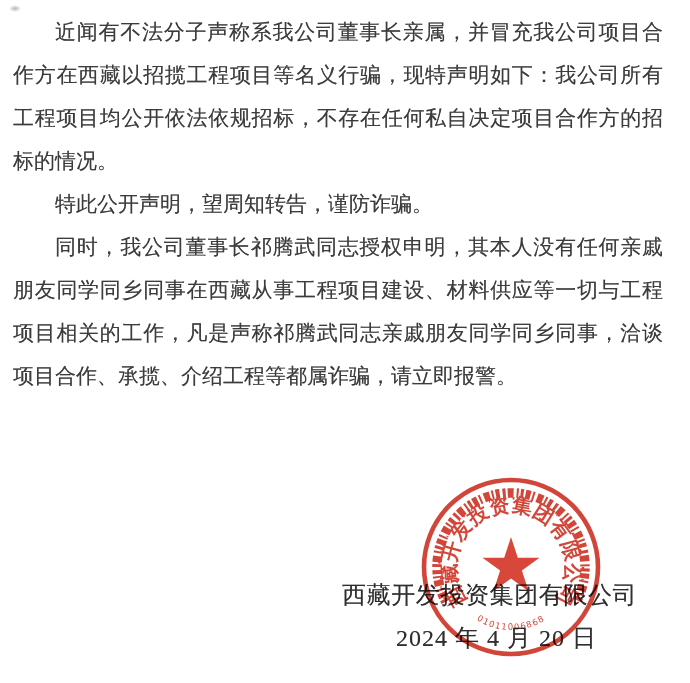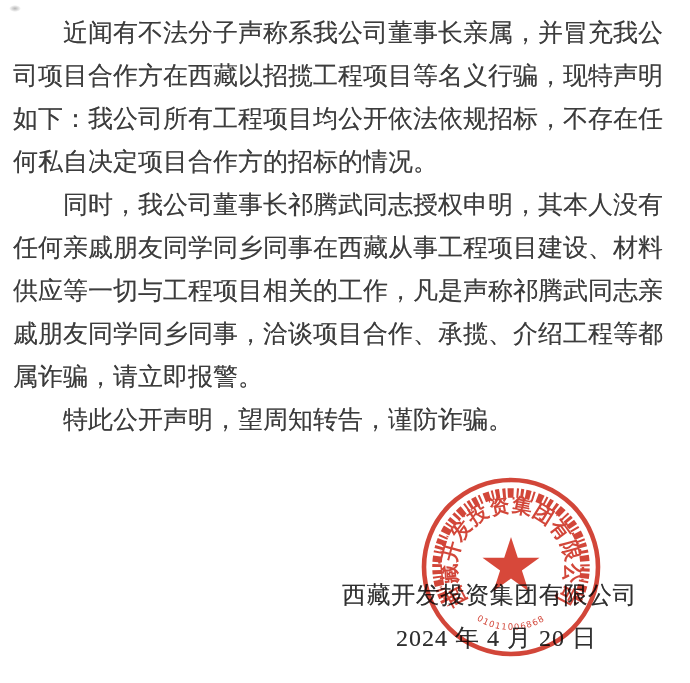--- a/index.html
+++ b/index.html
@@ -20,21 +20,21 @@
     left: 9px; top: 5px;
     width: 12px; height: 7px;
     border-radius: 50%;
     background: radial-gradient(closest-side, rgba(120,120,120,.55), rgba(120,120,120,0));
   }
   .doc-text {
     position: absolute;
     left: 13px;
     top: 11px;
     width: 650px;
-    font-size: 25px;
+    font-size: 21px;
     line-height: 43px;
     color: #3c3c3c;
     text-align: justify;
     text-justify: inter-ideograph;
     letter-spacing: 0;
     text-shadow: 0 0 0.5px rgba(70,70,70,.55);
   }
   .doc-text p { text-indent: 2em; margin: 0; }
   .signature {
     position: absolute;
@@ -81,22 +81,22 @@
 </style>
 </head>
 <body>
 
 <div class="page">
 
   <div class="scan-artifact"></div>
 
   <div class="doc-text">
     <p>近闻有不法分子声称系我公司董事长亲属，并冒充我公司项目合作方在西藏以招揽工程项目等名义行骗，现特声明如下：我公司所有工程项目均公开依法依规招标，不存在任何私自决定项目合作方的招标的情况。</p>
+    <p>特此公开声明，望周知转告，谨防诈骗。</p>
     <p>同时，我公司董事长祁腾武同志授权申明，其本人没有任何亲戚朋友同学同乡同事在西藏从事工程项目建设、材料供应等一切与工程项目相关的工作，凡是声称祁腾武同志亲戚朋友同学同乡同事，洽谈项目合作、承揽、介绍工程等都属诈骗，请立即报警。</p>
-    <p>特此公开声明，望周知转告，谨防诈骗。</p>
   </div>
 
   <div class="signature">西藏开发投资集团有限公司</div>
 
   <div class="sign-date">2024 年 4 月 20 日</div>
 
   <div class="seal">
     <svg viewBox="0 0 200 200" xmlns="http://www.w3.org/2000/svg">
       <defs>
         <path id="cnArc" d="M 56.1 133.1 A 55 55 0 1 1 143.9 133.1" fill="none"></path>

